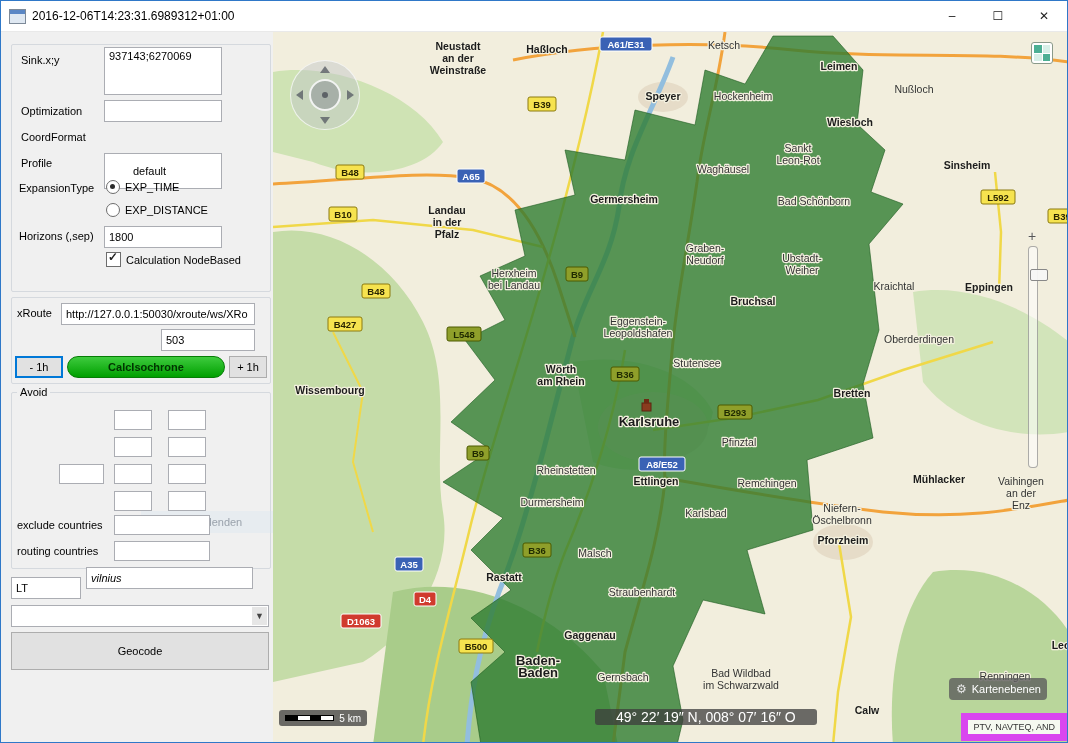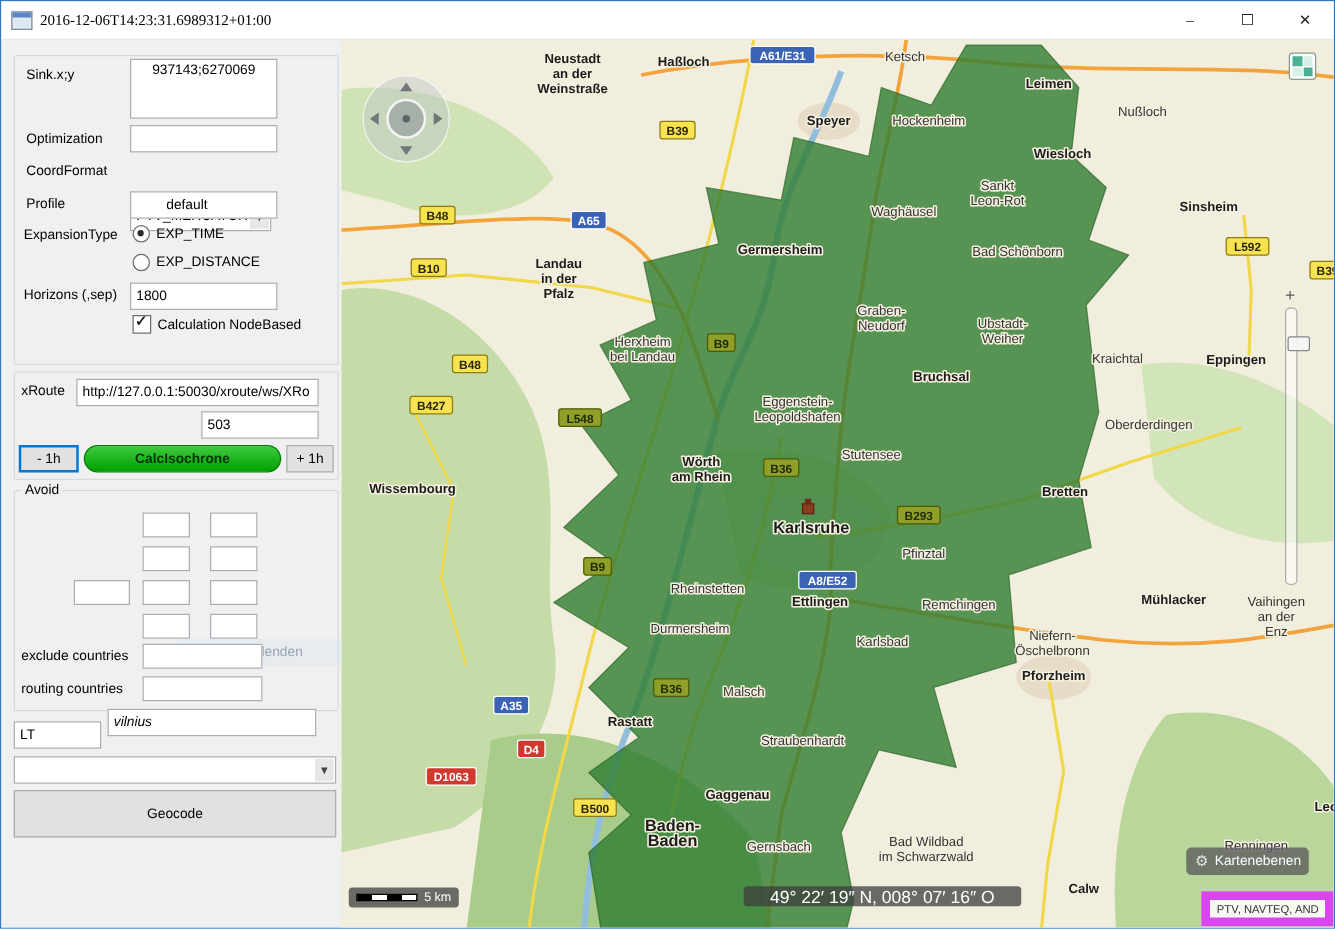--- a/index.html
+++ b/index.html
@@ -1,32 +1,32 @@
 <!DOCTYPE html>
 <html><head>
 <meta charset="utf-8">
 <style>
   html,body{margin:0;padding:0;background:#d0d0d0;font-family:"Liberation Sans",sans-serif;}
   .window{position:relative;width:1068px;height:743px;box-sizing:border-box;border:1px solid #2f78c8;background:#f0f0f0;overflow:hidden;}
   
-  .titlebar{height:30px;background:#ffffff;display:flex;align-items:center;padding-left:8px;border-bottom:1px solid #e9e9e9;font-family:Liberation Serif, serif;}
+  .titlebar{height:30px;background:#ffffff;display:flex;align-items:center;padding-left:8px;border-bottom:1px solid #e9e9e9;}
   .app-icon{width:15px;height:13px;border:1px solid #7d8a99;background:#dfe8f2;position:relative;margin-right:6px;}
   .app-icon::before{content:"";position:absolute;left:0;top:0;right:0;height:4px;background:#5b87c5;}
   .title-text{font-size:12px;color:#000;}
   .win-btns{margin-left:auto;display:flex;height:30px;}
   .win-btn{width:46px;height:30px;display:flex;align-items:center;justify-content:center;font-size:12px;color:#222;cursor:default;}
   
   .main{display:flex;height:713px;}
   .sidebar{width:272px;flex-shrink:0;position:relative;background:#f0f0f0;}
   .map{flex:1;position:relative;overflow:hidden;background:#f2eedd;}
   
   .lbl{position:absolute;font-size:11px;color:#000;white-space:nowrap;}
   .grp{position:absolute;border:1px solid #d5d9de;border-radius:2px;}
   .tb{position:absolute;box-sizing:border-box;border:1px solid #abadb3;background:#fff;font-size:11px;font-family:"Liberation Sans",sans-serif;padding:2px 4px;color:#000;}
-  textarea.tb{resize:none;overflow:hidden;line-height:13px;text-align:center;}
+  textarea.tb{resize:none;overflow:hidden;line-height:13px;}
   .combo{position:absolute;box-sizing:border-box;border:1px solid #abadb3;background:#fff;font-size:11px;padding:3px 18px 2px 4px;color:#000;}
   .combo .arrow{position:absolute;right:1px;top:1px;bottom:1px;width:15px;background:#e6e6e6;color:#444;font-size:9px;display:flex;align-items:center;justify-content:center;}
   .btn{position:absolute;box-sizing:border-box;background:#e1e1e1;border:1px solid #adadad;font-size:11px;font-family:"Liberation Sans",sans-serif;color:#000;display:flex;align-items:center;justify-content:center;cursor:default;}
   .btn.focused{border:2px solid #0078d7;}
   .btn.green{background:linear-gradient(#3ecb3e,#00a000);border:1px solid #057d05;color:#003300;font-weight:bold;}
   .radio-row,.check-row{position:absolute;display:flex;align-items:center;gap:5px;font-size:11px;}
   .radio{width:12px;height:12px;border-radius:50%;border:1px solid #6d6d6d;background:#fff;position:relative;flex-shrink:0;}
   .radio.sel::after{content:"";position:absolute;left:3px;top:3px;width:5px;height:5px;border-radius:50%;background:#2b2b2b;}
   .checkbox{width:13px;height:13px;border:1px solid #6d6d6d;background:#fff;position:relative;flex-shrink:0;}
   .checkbox.checked::after{content:"✓";position:absolute;left:1px;top:-3px;font-size:12px;font-weight:bold;color:#1e1e1e;}
@@ -92,21 +92,21 @@
       <span class="lbl" style="left:20px;top:73px;">Optimization</span>
       <input class="tb" style="left: 103px; top: 68px; width: 118px; height: 22px;" value="">
 
       <span class="lbl" style="left:20px;top:99px;">CoordFormat</span>
       <div class="combo" style="left:103px;top:95px;width:113px;height:22px;margin-top:36px;">
         <span>PTV_MERCATOR</span>
         <span class="arrow">▼</span>
       </div>
 
       <span class="lbl" style="left:20px;top:125px;">Profile</span>
-      <input class="tb" style="left: 103px; top: 121px; width: 118px; height: 22px; padding-left: 28px;" value="default">
+      <input class="tb" style="left: 103px; top: 121px; width: 118px; height: 36px; padding-left: 28px;" value="default">
 
       <span class="lbl" style="left:18px;top:150px;">ExpansionType</span>
       <label class="radio-row" style="left:105px;top:148px;">
         <span class="radio sel"></span>
         <span>EXP_TIME</span>
       </label>
       <label class="radio-row" style="left:105px;top:171px;">
         <span class="radio"></span>
         <span>EXP_DISTANCE</span>
       </label>

